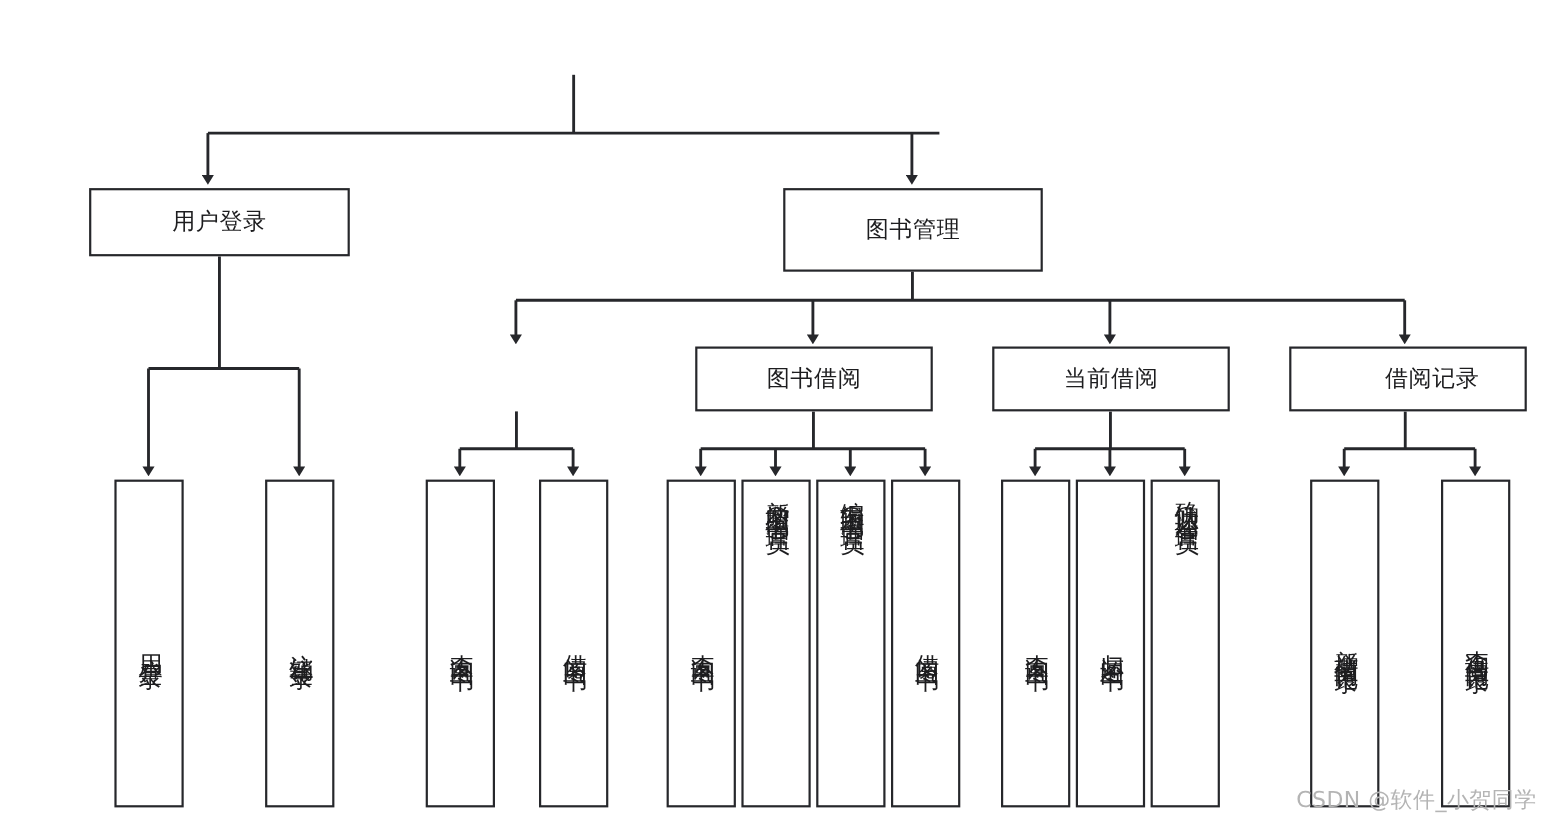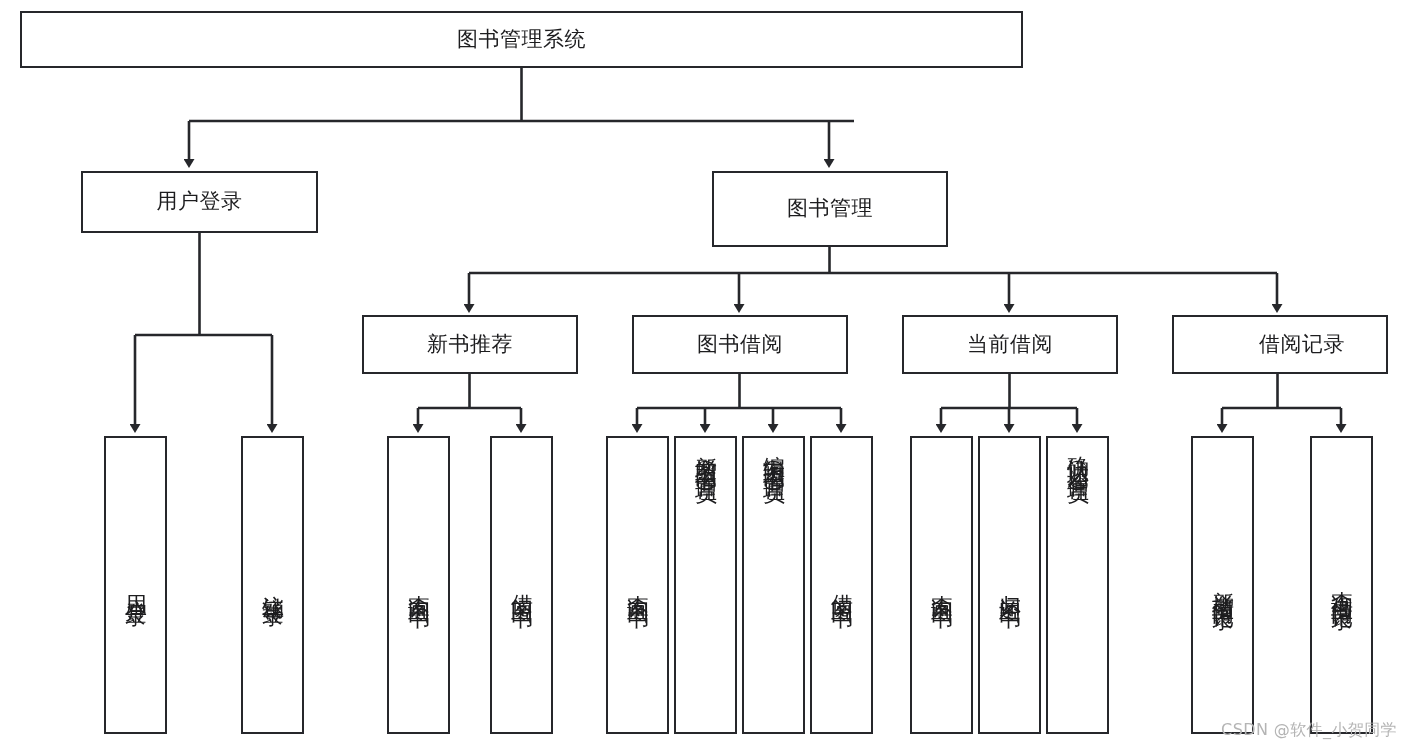--- a/index.html
+++ b/index.html
@@ -55,21 +55,21 @@
     letter-spacing: 4px;
     white-space: nowrap;
   }
   .node-box.vcenter {
     align-items: center;
   }
   #watermark {
     position: absolute;
     right: 8px;
     bottom: 6px;
-    font-size: 16px;
+    font-size: 20px;
     color: #b4b4b4;
     white-space: nowrap;
     letter-spacing: 0.4px;
     pointer-events: none;
   }
 </style>
 </head>
 <body>
 
 <div id="diagram-root">
@@ -117,34 +117,28 @@
       <path d="M1009,408 L1009,425" marker-end="url(#arrowhead)"></path>
       <path d="M1077,408 L1077,425" marker-end="url(#arrowhead)"></path>
 
       <path d="M1277.5,374 L1277.5,408"></path>
       <path d="M1222,408 L1341,408"></path>
       <path d="M1222,408 L1222,425" marker-end="url(#arrowhead)"></path>
       <path d="M1341,408 L1341,425" marker-end="url(#arrowhead)"></path>
     </g>
   </svg>
 
-  <div class="node-box" style="left:20px; top:11px; width:1003px; height:57px;">
-    <span class="node-label-h">图书管理系统</span>
-  </div>
 
   <div class="node-box" style="left:81px; top:171px; width:237px; height:62px;">
     <span class="node-label-h">用户登录</span>
   </div>
   <div class="node-box" style="left:712px; top:171px; width:236px; height:76px;">
     <span class="node-label-h">图书管理</span>
   </div>
 
-  <div class="node-box" style="left:362px; top:315px; width:216px; height:59px;">
-    <span class="node-label-h">新书推荐</span>
-  </div>
   <div class="node-box" style="left:632px; top:315px; width:216px; height:59px;">
     <span class="node-label-h">图书借阅</span>
   </div>
   <div class="node-box" style="left:902px; top:315px; width:216px; height:59px;">
     <span class="node-label-h">当前借阅</span>
   </div>
   <div class="node-box" style="left:1172px; top:315px; width:216px; height:59px;padding-left:44px;">
     <span class="node-label-h">借阅记录</span>
   </div>
 

